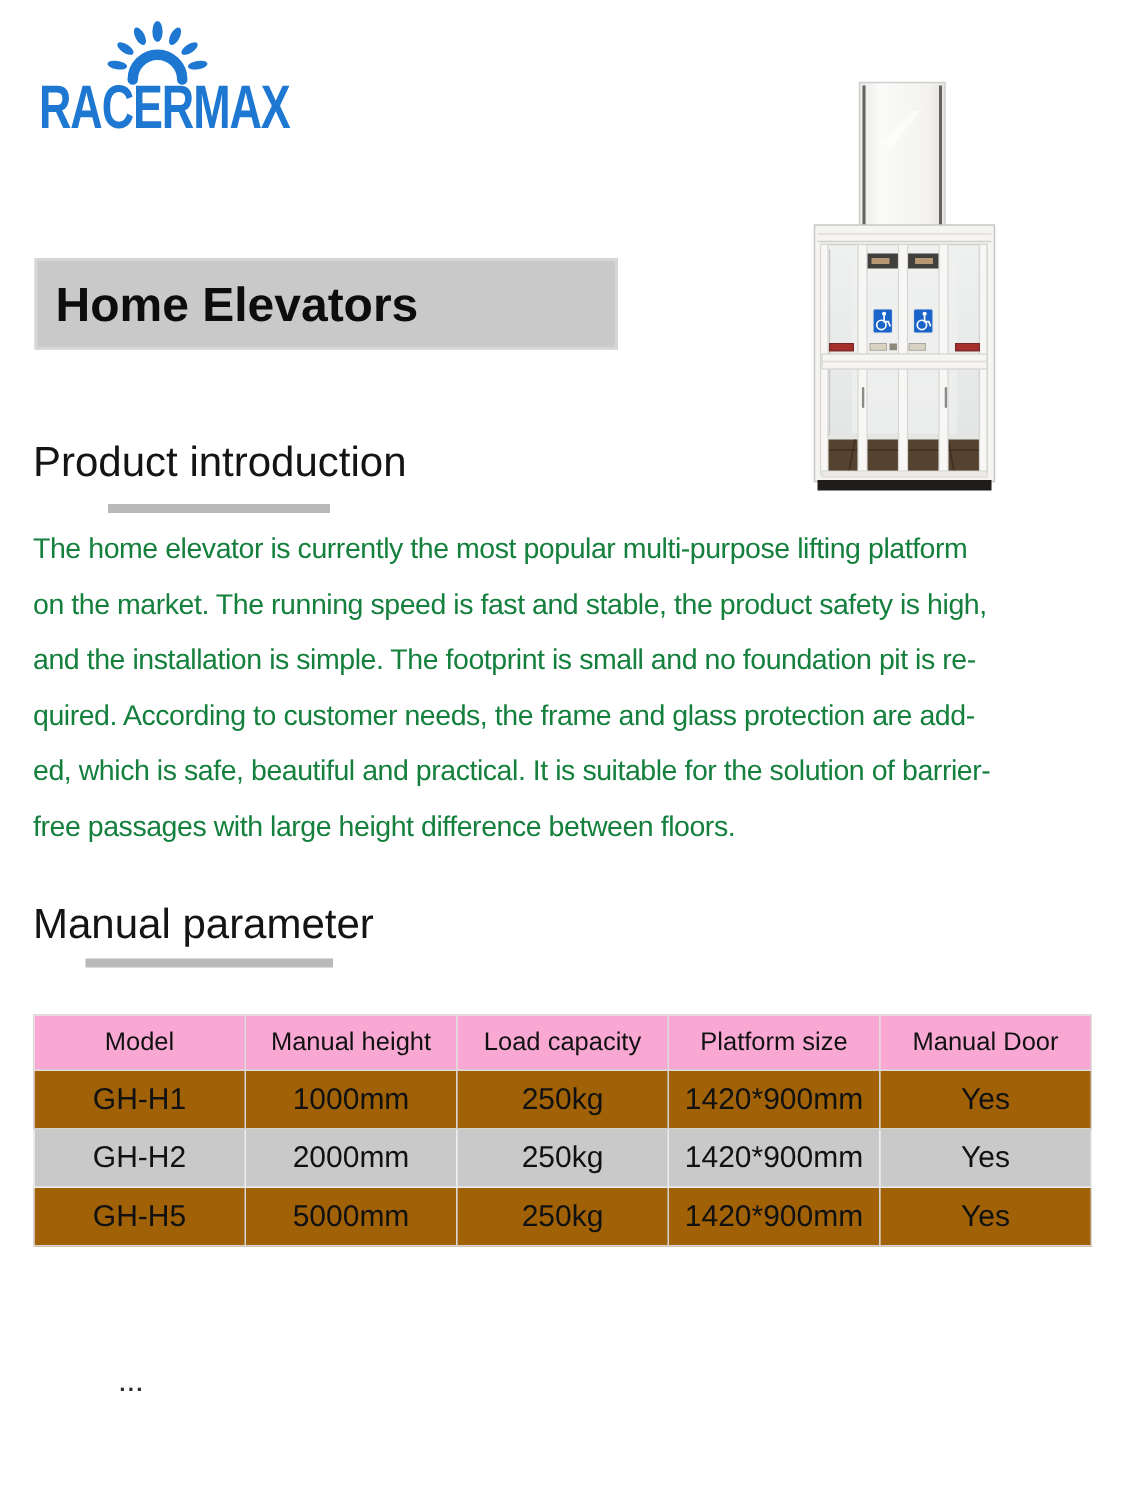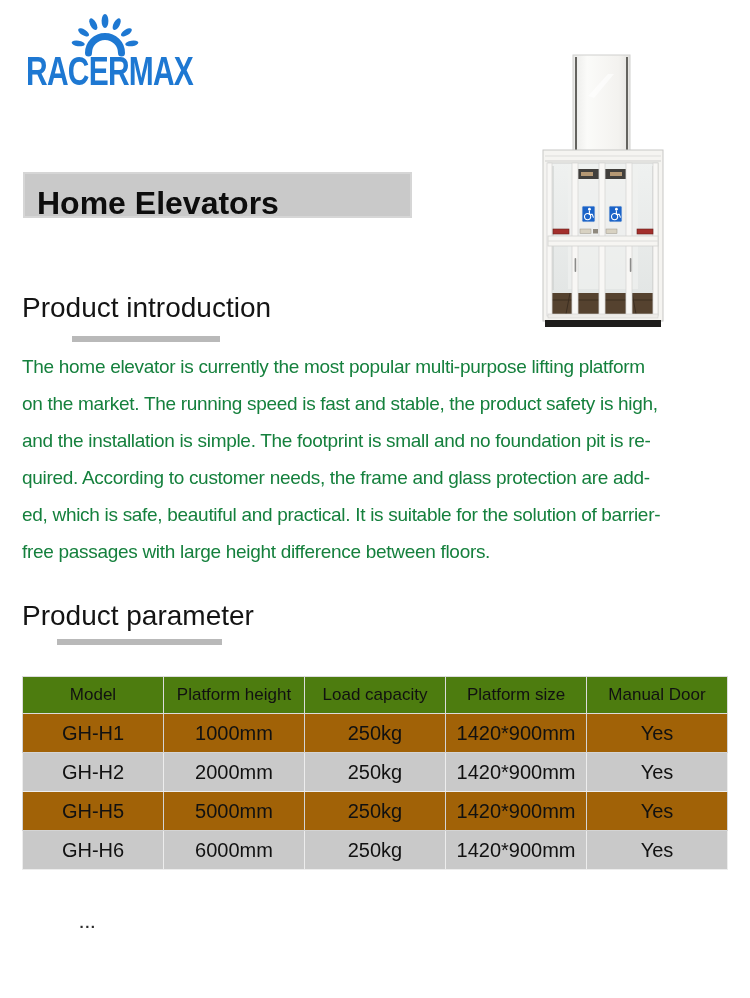--- a/index.html
+++ b/index.html
@@ -19,21 +19,21 @@
     letter-spacing:-1px;
     transform:scaleX(0.73);transform-origin:left top;
     white-space:nowrap;
   }
 
   
   .elevator{left:540px;top:50px;width:126px;height:280px;}
 
   
   .banner{
-    left:23px;top:172px;width:389px;height:46px;
+    left:23px;top:172px;width:389px;height:61px;
     background:#c9c9c9;
     box-shadow:inset 0 0 0 2px #d6d6d6;
   }
   .banner-title{
     position:absolute;left:14px;top:0;line-height:63px;
     font-size:32px;font-weight:bold;color:#0d0d0d;
     white-space:nowrap;
   }
 
   
@@ -53,21 +53,21 @@
     color:#15803d;white-space:pre;
   }
 
   
   .spec-table-wrap{left:22px;top:676px;width:706px;}
   table.spec{
     width:706px;border-collapse:collapse;table-layout:fixed;
     border:1px solid #a3a3a3;
   }
   table.spec th{
-    height:34px;background:#4d7c0f;
+    height:34px;background:#f9a8d4;
     font-size:17px;font-weight:400;color:#111;
     border:1px solid #dcdcdc;
   }
   table.spec td{
     height:36px;text-align:center;
     font-size:20px;color:#111;
     border:1px solid #d4d4d4;background:#a16207;
   }
   table.spec tr.alt td{background:#c9c9c9;border-color:#ededed;}
   .row-ellipsis{
@@ -184,29 +184,29 @@
 
 <div class="abs section-heading intro-heading">Product introduction</div>
 <div class="abs underline-bar intro-underline"></div>
 <div class="abs intro-body">The home elevator is currently the most popular multi-purpose lifting platform
 on the market. The running speed is fast and stable, the product safety is high,
 and the installation is simple. The footprint is small and no foundation pit is re-
 quired. According to customer needs, the frame and glass protection are add-
 ed, which is safe, beautiful and practical. It is suitable for the solution of barrier-
 free passages with large height difference between floors.</div>
 
-<div class="abs section-heading param-heading">Product parameter</div>
+<div class="abs section-heading param-heading">Manual parameter</div>
 <div class="abs underline-bar param-underline"></div>
 
 <div class="abs spec-table-wrap">
   <table class="spec">
     <thead>
       <tr>
         <th>Model</th>
-        <th>Platform height</th>
+        <th>Manual height</th>
         <th>Load capacity</th>
         <th>Platform size</th>
         <th>Manual Door</th>
       </tr>
     </thead>
     <tbody>
       <tr>
         <td>GH-H1</td>
         <td>1000mm</td>
         <td>250kg</td>
@@ -220,23 +220,16 @@
         <td>1420*900mm</td>
         <td>Yes</td>
       </tr>
       <tr>
         <td>GH-H5</td>
         <td>5000mm</td>
         <td>250kg</td>
         <td>1420*900mm</td>
         <td>Yes</td>
       </tr>
-      <tr class="alt">
-        <td>GH-H6</td>
-        <td>6000mm</td>
-        <td>250kg</td>
-        <td>1420*900mm</td>
-        <td>Yes</td>
-      </tr>
     </tbody>
   </table>
   <span class="abs row-ellipsis">...</span>
 </div>
 
 </body></html>

